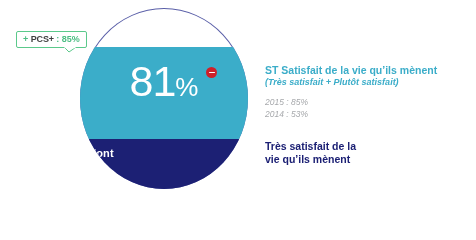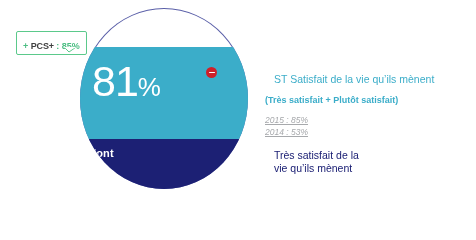--- a/index.html
+++ b/index.html
@@ -46,23 +46,24 @@
     background: #3BADC9;
   }
   .band-navy {
     top: 131px;
     bottom: 0;
     background: #1C2074;
   }
 
   .gauge-value-top {
     position: absolute;
-    left: 12px;
+    left: 0;
     top: 52px;
     width: 100%;
+    text-align: center;
     color: #ffffff;
     line-height: 1;
     white-space: nowrap;
   }
   .gauge-value-top .num {
     font-size: 43px;
     font-weight: 400;
     letter-spacing: -1px;
     vertical-align: baseline;
   }
@@ -121,21 +122,21 @@
   }
 
   
   .callout {
     position: absolute;
     left: 16px;
     top: 31px;
     background: #ffffff;
     border: 1px solid #5BC98B;
     border-radius: 2px;
-    padding: 10px 6px 3px 6px;
+    padding: 3px 6px 3px 6px;
     white-space: nowrap;
     font-size: 9px;
     line-height: 1;
     z-index: 4;
   }
   .callout .c-plus { color: #4CBE83; font-weight: bold; }
   .callout .c-label { color: #3F3F3F; font-weight: bold; letter-spacing: -0.2px; }
   .callout .c-colon { color: #4CBE83; font-weight: bold; }
   .callout .c-val { color: #4CBE83; font-weight: bold; }
 
@@ -154,45 +155,46 @@
   .legend {
     position: absolute;
     left: 265px;
     width: 205px;
   }
   .legend-top  { top: 64px; }
   .legend-bot  { top: 140px; }
 
   .legend-title {
     font-size: 10.5px;
-    font-weight: normal;
+    font-weight: bold;
     line-height: 1.25;
-    margin: 9px;
+    margin: 0;
   }
   .legend-title.teal { color: #3BADC9; }
   .legend-title.navy { color: #1C2074; }
 
   .legend-subtitle {
     font-size: 9px;
+    font-style: italic;
     font-weight: bold;
     color: #3BADC9;
     line-height: 1.3;
     margin: 0 0 7px 0;
   }
 
   .legend-spacer { height: 8px; }
 
   .legend-hist {
     font-size: 8.5px;
     font-style: italic;
     color: #A7A9AC;
     line-height: 1.45;
     margin: 0;
   }
-  .legend-hist div { white-space: nowrap; text-decoration: underline; }
+  .legend-hist div { white-space: nowrap; }
 </style>
 </head>
 <body>
 
 <div id="infographic">
 
   <div class="gauge">
     <div class="gauge-band band-teal"></div>
     <div class="gauge-band band-navy"></div>
 

